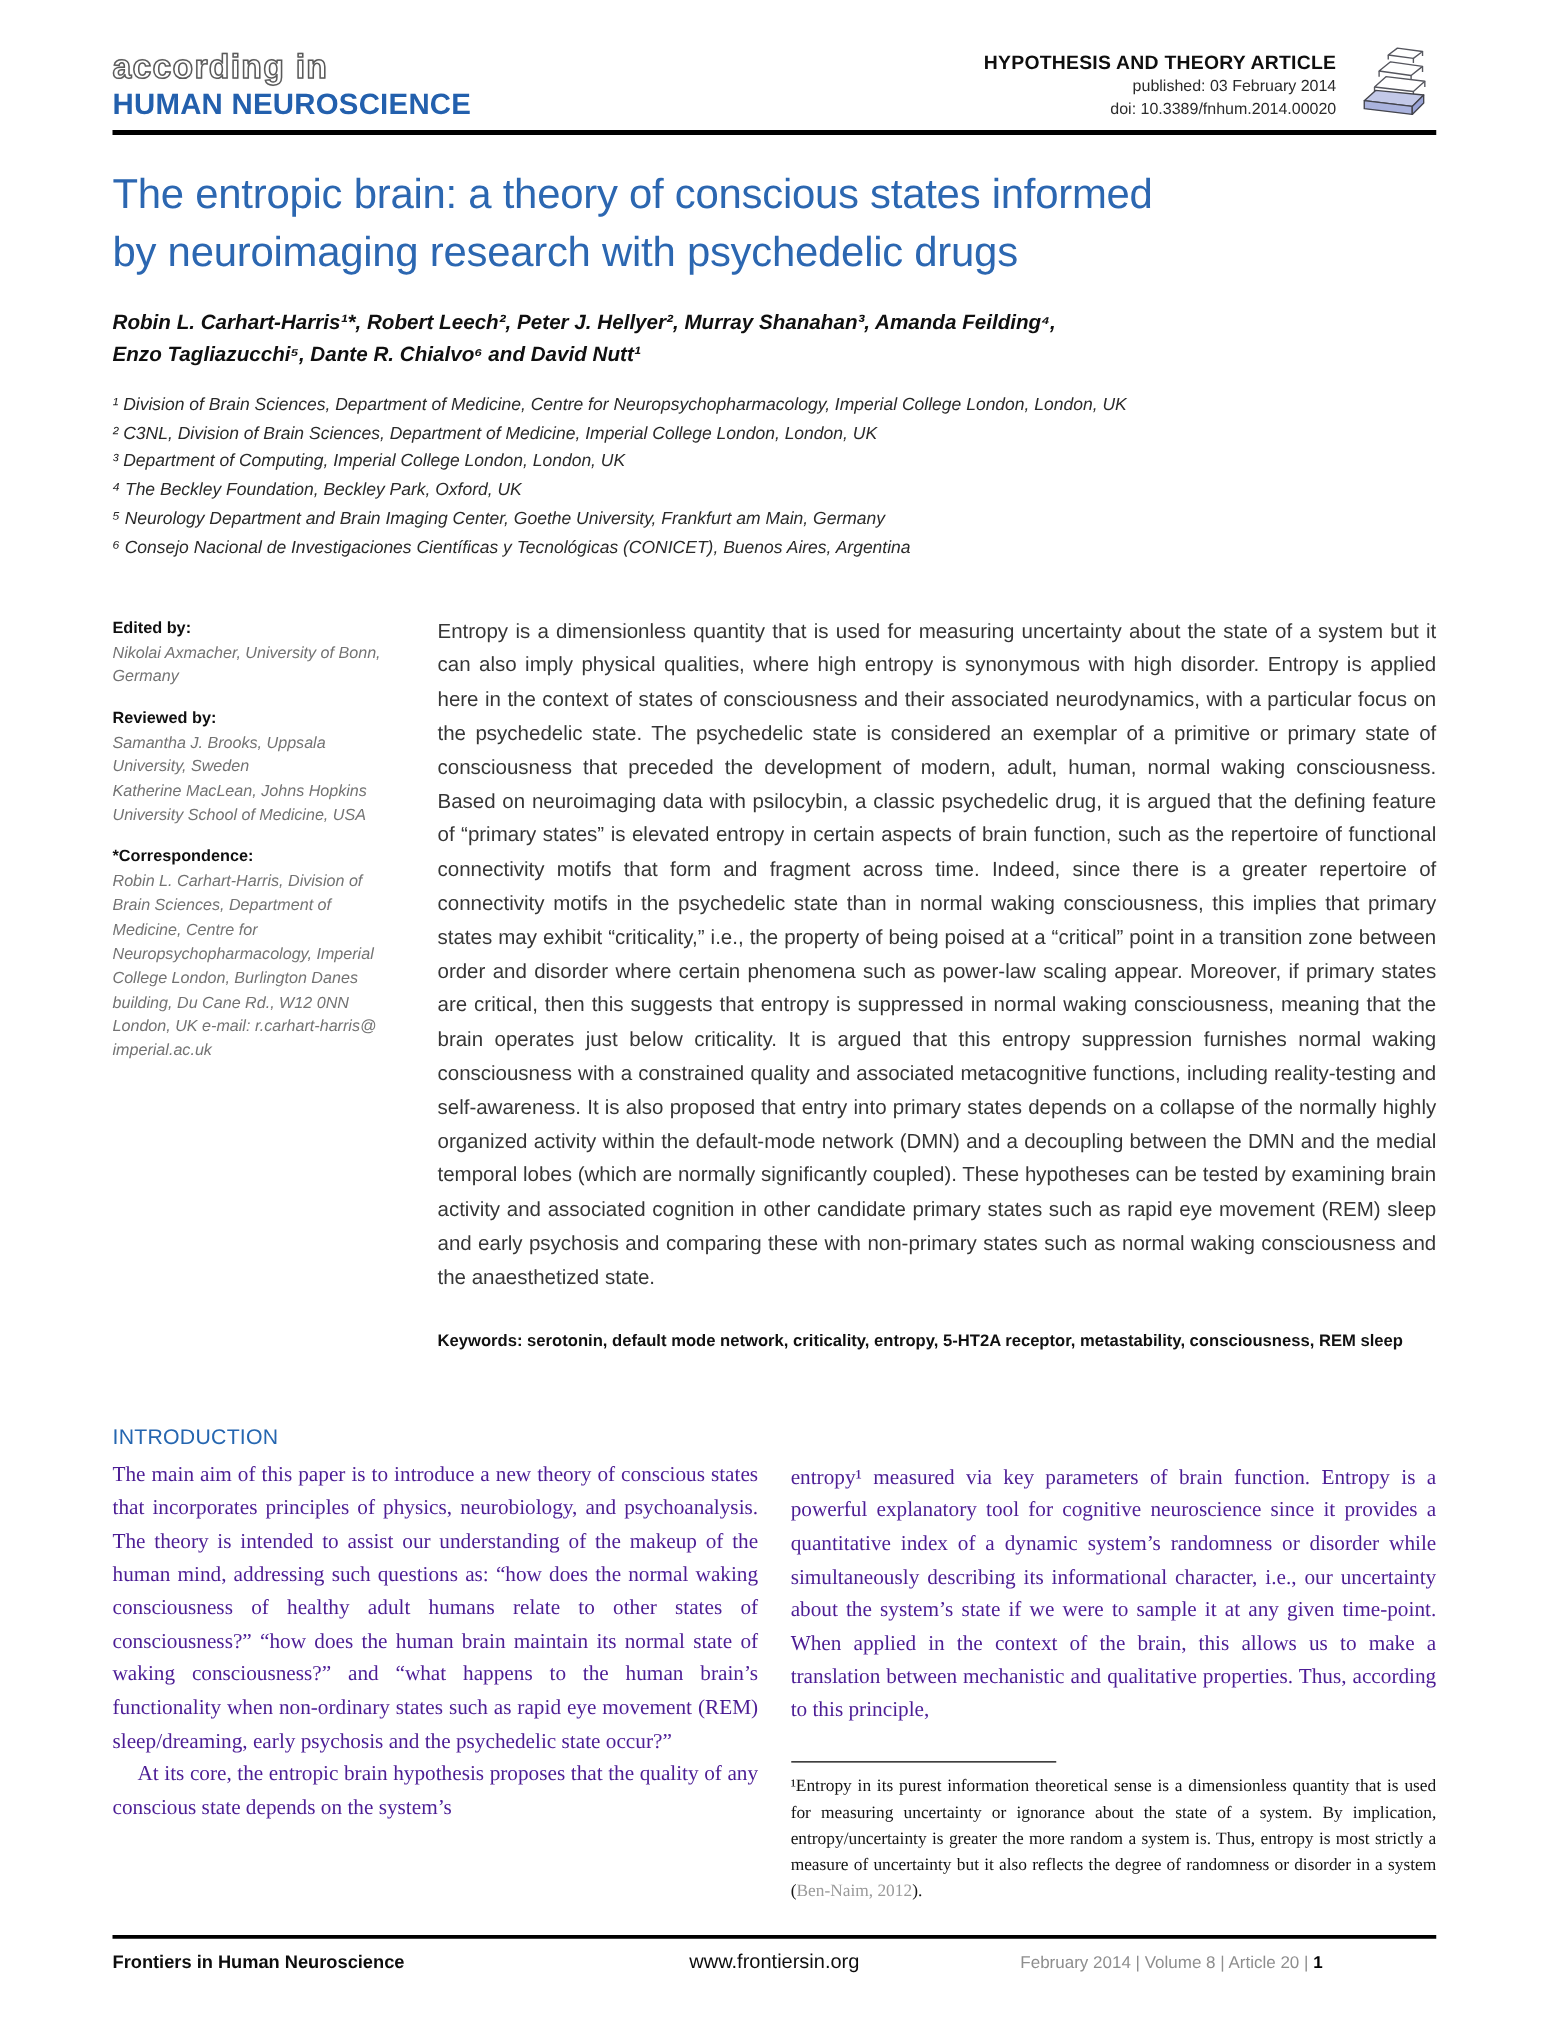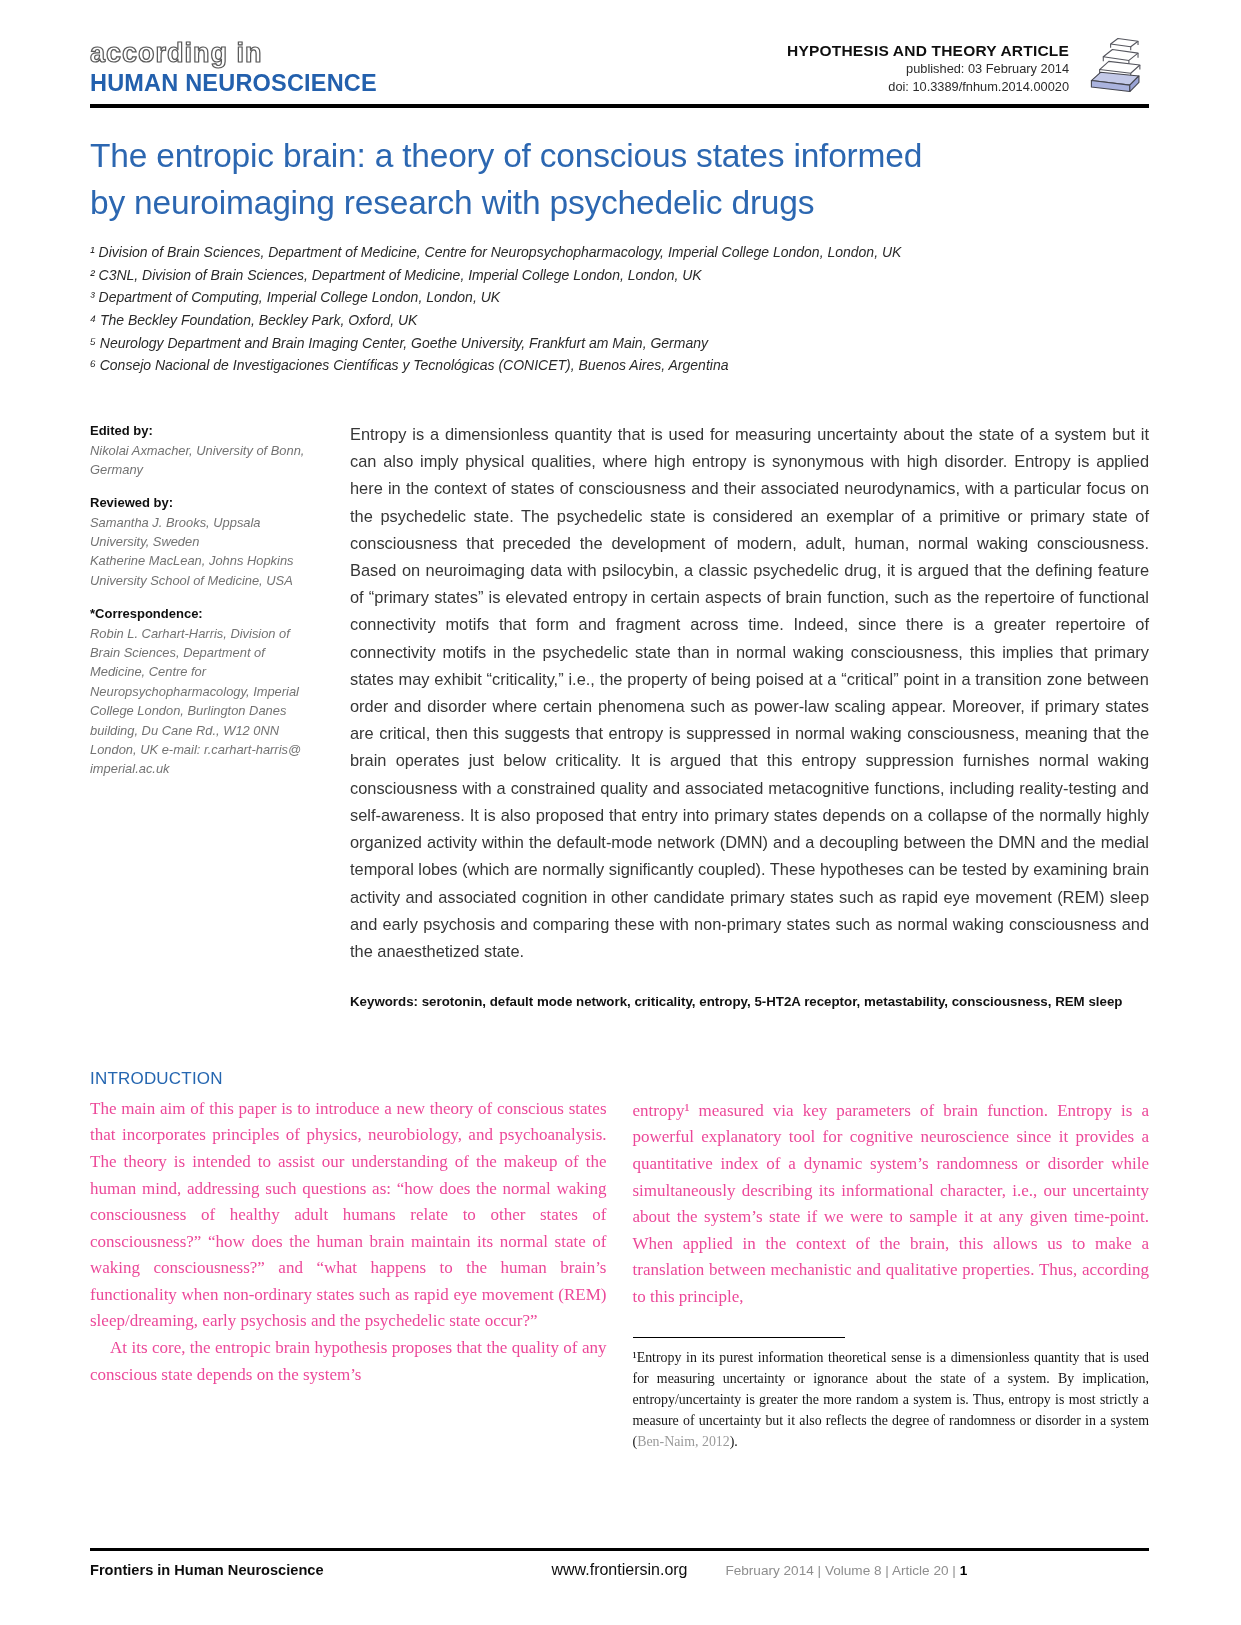--- a/index.html
+++ b/index.html
@@ -50,41 +50,41 @@
   .abstract { font-size:16.4px; line-height:27.2px; text-align:justify; color:#363636; }
   .keywords { margin-top:27px; font-size:13.3px; font-weight:bold; color:#111; line-height:1.55; text-align:left; max-width:100%; }
 
   
   .intro { display:flex; margin-top:56px; }
   .col { flex:1; }
   .col-left { margin-right:26px; }
   .section-heading { color:#2566b0; font-size:17px; font-weight:normal; letter-spacing:0.2px; margin-bottom:7px; }
   .body-p {
     font-family:"Liberation Serif", serif;
-    font-size:17px; line-height:26.6px; text-align:justify; color:#ec4899;
+    font-size:17px; line-height:26.6px; text-align:justify; color:#4c1d95;
   }
   .body-p.indent { text-indent:20px; }
   .col-right { padding-top:29px; }
   .footnote { margin-top:27px; }
   .footnote-rule { width:212px; border-top:1.6px solid #000; margin-bottom:9px; }
   .footnote-text {
     font-family:"Liberation Serif", serif;
     font-size:13.9px; line-height:21px; text-align:justify; color:#141414;
   }
   .citation { color:#9a9a9a; }
 
   
   .footer {
     position:absolute; left:90px; right:92px; bottom:46px;
     border-top:3.5px solid #000; padding-top:10px;
     display:flex; align-items:baseline;
   }
   .footer-journal { font-size:14.6px; font-weight:bold; color:#0d0d0d; width:40%; }
   .footer-site { font-size:16px; font-weight:normal; color:#0d0d0d; width:20%; text-align:center; }
-  .footer-right { width:40%; text-align:left; font-size:13.6px; color:#8e8e8e; }
+  .footer-right { width:40%; text-align:center; font-size:13.6px; color:#8e8e8e; }
   .footer-page { font-weight:bold; color:#000; }
 </style>
 </head>
 <body>
 
 <div class="page">
 
   <div class="header">
     <div class="brand">
       <div class="brand-line1">according in</div>
@@ -119,20 +119,24 @@
       </svg>
     </div>
   </div>
   <div class="rule-thick"></div>
 
   <h1 class="title">
     <div>The entropic brain: a theory of conscious states informed</div>
     <div>by neuroimaging research with psychedelic drugs</div>
   </h1>
 
+  <div class="authors">
+    <div>Robin L. Carhart-Harris¹*, Robert Leech², Peter J. Hellyer², Murray Shanahan³, Amanda Feilding⁴,</div>
+    <div>Enzo Tagliazucchi⁵, Dante R. Chialvo⁶ and David Nutt¹</div>
+  </div>
 
   <div class="affiliations">
     <p>¹ Division of Brain Sciences, Department of Medicine, Centre for Neuropsychopharmacology, Imperial College London, London, UK</p>
     <p>² C3NL, Division of Brain Sciences, Department of Medicine, Imperial College London, London, UK</p>
     <p>³ Department of Computing, Imperial College London, London, UK</p>
     <p>⁴ The Beckley Foundation, Beckley Park, Oxford, UK</p>
     <p>⁵ Neurology Department and Brain Imaging Center, Goethe University, Frankfurt am Main, Germany</p>
     <p>⁶ Consejo Nacional de Investigaciones Científicas y Tecnológicas (CONICET), Buenos Aires, Argentina</p>
   </div>
 

